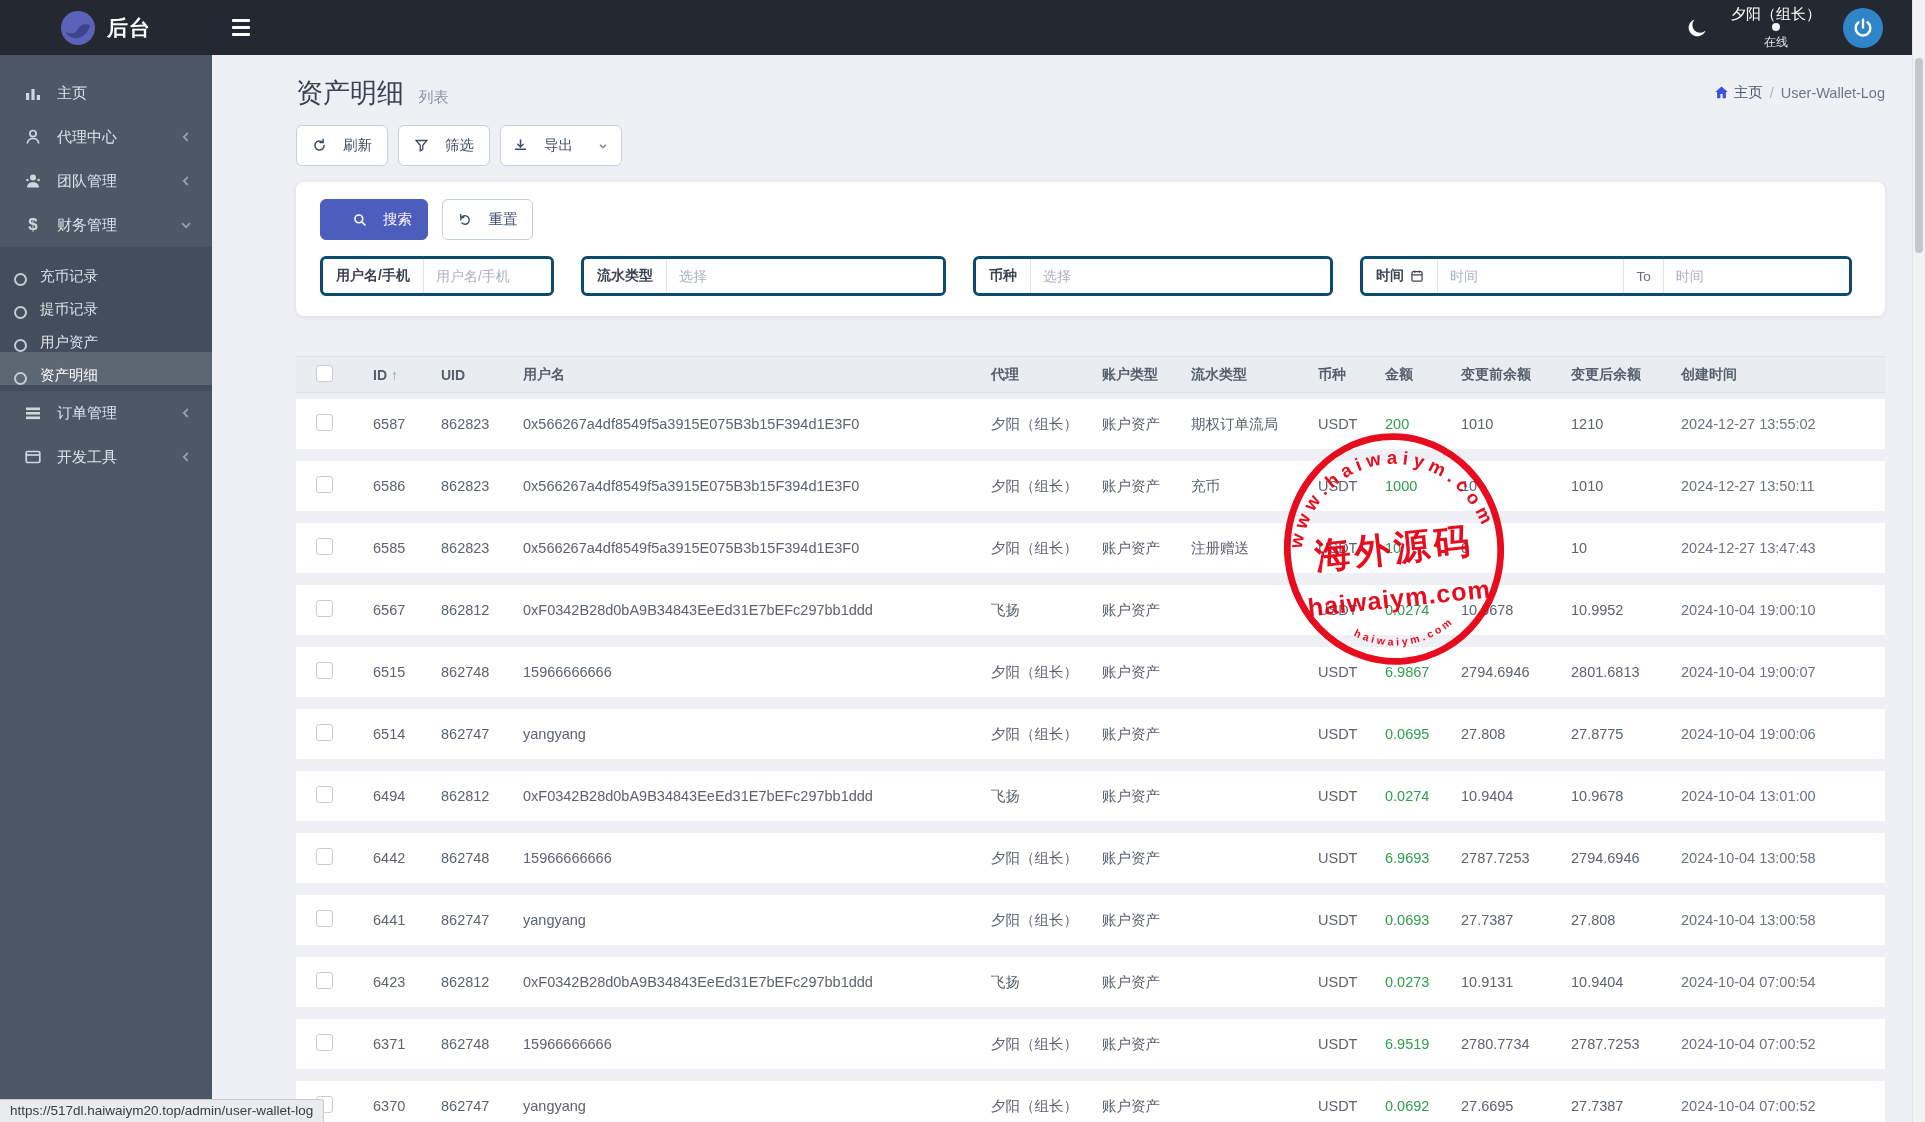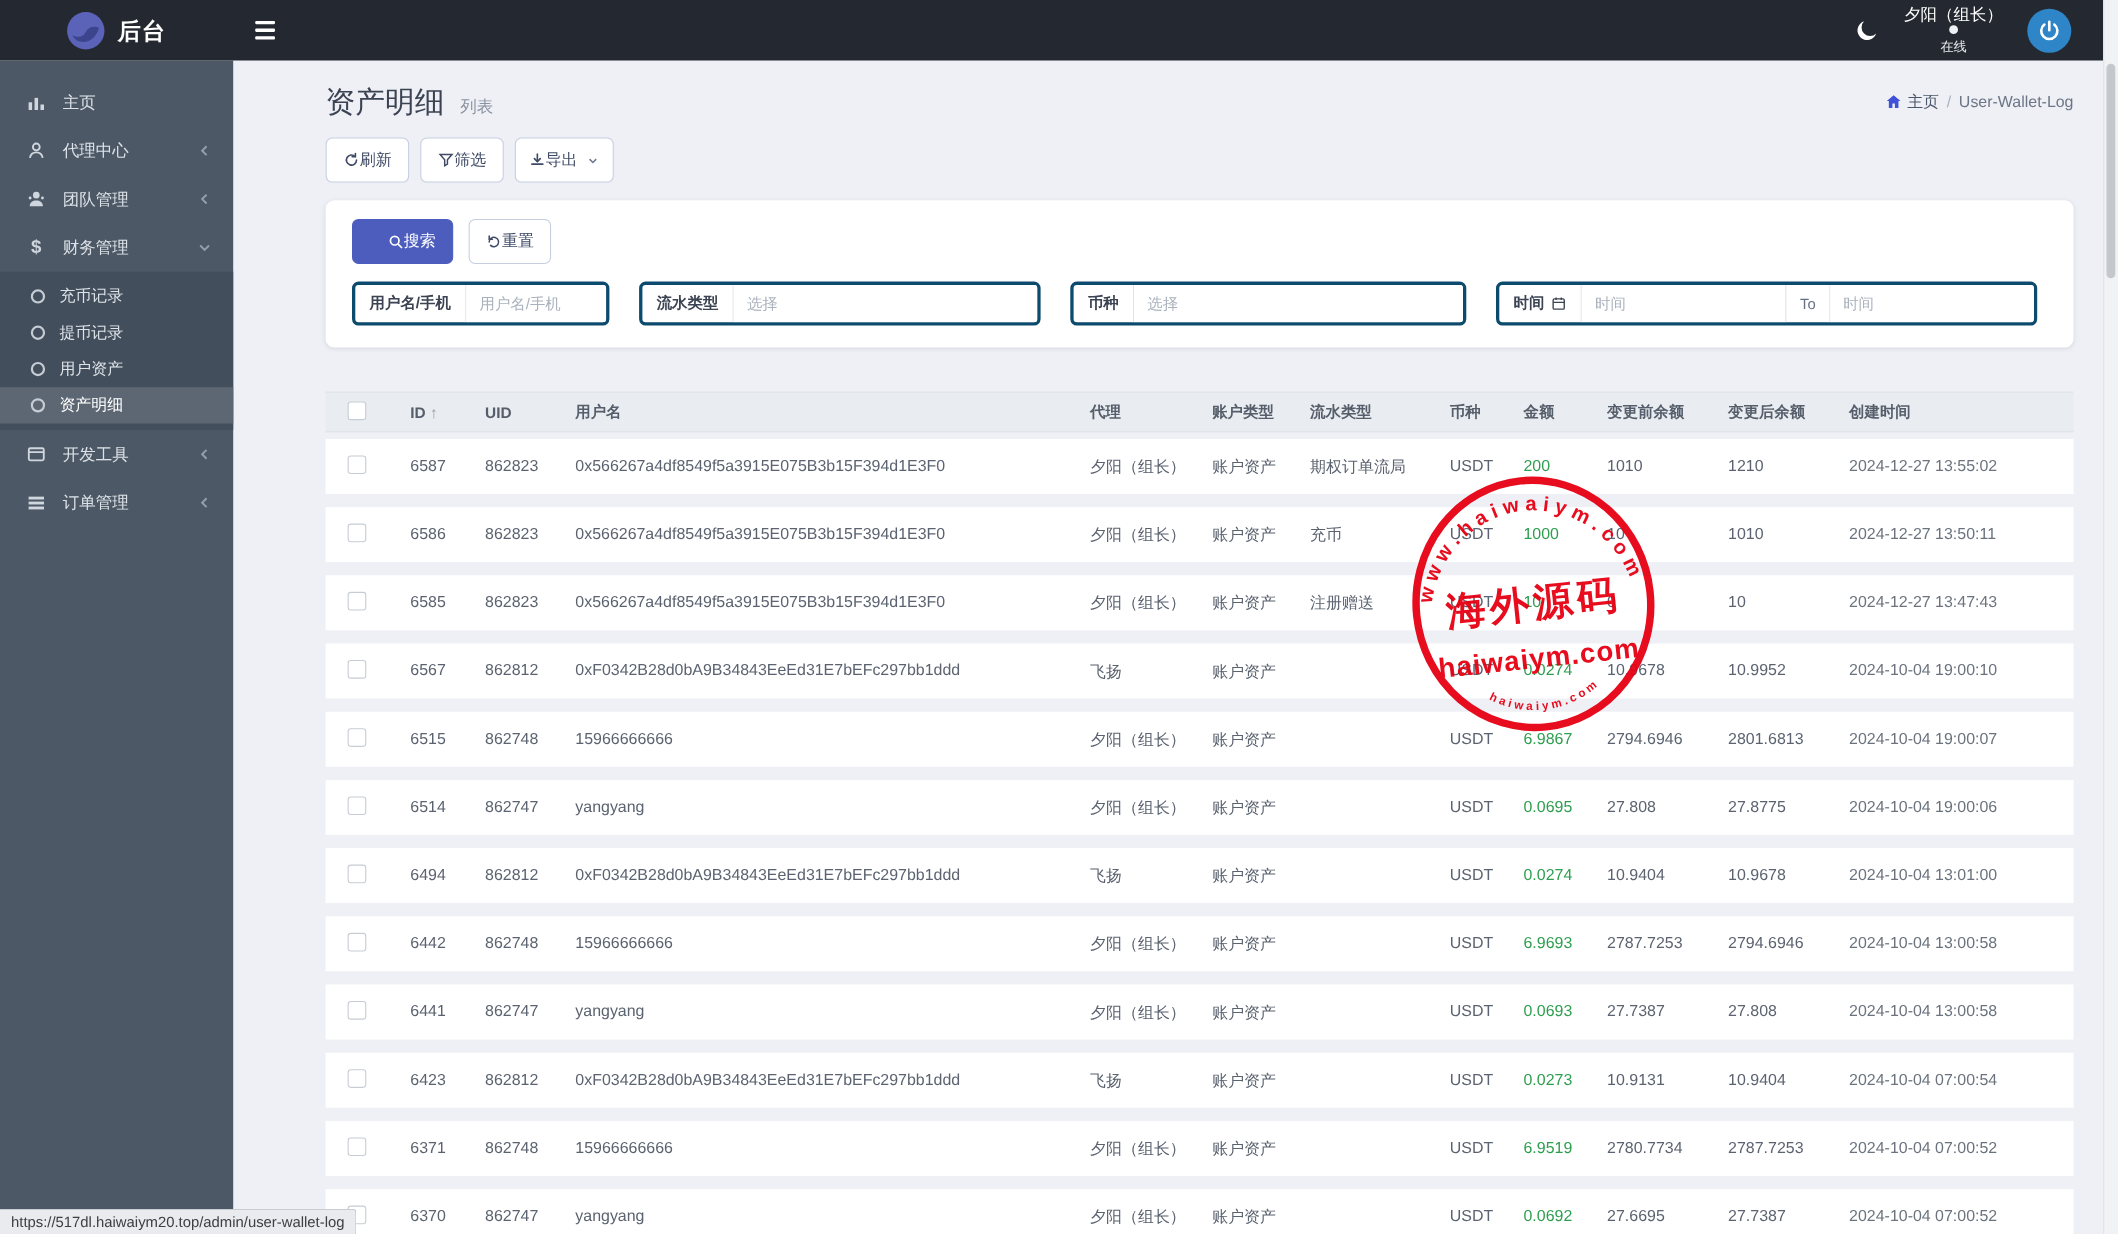--- a/index.html
+++ b/index.html
@@ -21,36 +21,36 @@
   .avatar { width:40px; height:40px; border-radius:50%; background:#2e86c8; display:flex; align-items:center; justify-content:center; }
 
   
   .layout { display:flex; height:1067px; }
   .sidebar { width:212px; background:#4d5866; flex:0 0 212px; padding-top:16px; color:#dde2e8; }
   .s-item { height:44px; display:flex; align-items:center; padding:0 18px 0 22px; font-size:15px; cursor:pointer; }
   .s-item .s-ico { width:22px; margin-right:13px; display:flex; align-items:center; justify-content:center; color:#cfd6dd; font-weight:700; }
   .s-item .s-label { flex:1; }
   .s-item .chev { width:16px; height:16px; opacity:.75; }
   .s-sub { background:#434e5c; padding:6px 0; }
-  .s-subitem { height:33px; display:flex; align-items:center; padding-left:28px; font-size:14.5px; gap:13px; cursor:pointer; }
+  .s-subitem { height:33px; display:flex; align-items:flex-end; padding-left:14px; font-size:14.5px; gap:13px; cursor:pointer; }
   .s-subitem .ring { width:13px; height:13px; border:2px solid #c6ccd4; border-radius:50%; flex:0 0 13px; }
   .s-subitem.active { background:#5d listen;} 
   .s-subitem.active { background:#5d6773; color:#fff; }
 
   
   .main { flex:1; padding:20px 40px 0 84px; position:relative; }
   .page-head { position:relative; margin-bottom:14px; }
   .page-title { font-size:27px; color:#3b4252; font-weight:500; display:inline-block; }
   .page-sub { font-size:15px; color:#8a93a2; margin-left:10px; }
   .breadcrumb { position:absolute; right:0; top:8px; display:flex; align-items:center; gap:7px; font-size:14.5px; color:#6c7686; }
   .breadcrumb .bc-home { display:flex; align-items:center; gap:5px; color:#4c566b; cursor:pointer; }
   .breadcrumb .sep { color:#aab2bf; }
 
   .toolbar { display:flex; align-items:center; margin-bottom:16px; }
-  .btn { display:inline-flex; align-items:center; gap:0; background:#fff; border:1px solid #c6cfe0; border-radius:6px; height:41px; padding:0 15px; font-size:14.5px; color:#3f4b66; cursor:pointer; }
+  .btn { display:inline-flex; align-items:center; gap:16px; background:#fff; border:1px solid #c6cfe0; border-radius:6px; height:41px; padding:0 15px; font-size:14.5px; color:#3f4b66; cursor:pointer; }
   .btn + .btn { margin-left:10px; }
   .btn svg { flex:0 0 auto; }
   .btn-export { margin-left:auto; padding:0 12px; }
   .btn-export .x-chev { margin-left:8px; }
 
   
   .card { background:#fff; border-radius:8px; box-shadow:0 1px 4px rgba(40,50,80,.10); padding:17px 24px 20px; }
   .btn-primary { background:#4d5dbe; border-color:#4d5dbe; color:#fff;padding-left:32px; }
   .fields { display:flex; gap:27px; margin-top:16px; }
   .fgroup { display:flex; align-items:stretch; border:3px solid #0c4a6e; border-radius:6px; height:40px; overflow:hidden; background:#fff; }
@@ -175,39 +175,39 @@
         <span class="ring"></span>
         <span>用户资产</span>
       </div>
       <div class="s-subitem active">
         <span class="ring"></span>
         <span>资产明细</span>
       </div>
     </div>
     <div class="s-item">
       <span class="s-ico">
-        <svg width="18" height="18" viewBox="0 0 18 18" fill="none" stroke="#cfd6dd" stroke-width="1.7">
-            <rect x="2.2" y="3.5" width="13.6" height="11" rx="1.4"></rect>
-            <path d="M2.2 7h13.6"></path>
-          </svg>
-      </span>
-      <span class="s-label">开发工具</span>
-      <svg class="chev" viewBox="0 0 18 18" fill="none" stroke="#aeb6c0" stroke-width="2">
-          <polyline points="11 4.5 6.5 9 11 13.5"></polyline>
-        </svg>
-    </div>
-    <div class="s-item">
-      <span class="s-ico">
         <svg width="18" height="18" viewBox="0 0 18 18" fill="#cfd6dd">
             <rect x="2" y="3.5" width="14" height="2.6"></rect>
             <rect x="2" y="8" width="14" height="2.6"></rect>
             <rect x="2" y="12.5" width="14" height="2.6"></rect>
           </svg>
       </span>
       <span class="s-label">订单管理</span>
+      <svg class="chev" viewBox="0 0 18 18" fill="none" stroke="#aeb6c0" stroke-width="2">
+          <polyline points="11 4.5 6.5 9 11 13.5"></polyline>
+        </svg>
+    </div>
+    <div class="s-item">
+      <span class="s-ico">
+        <svg width="18" height="18" viewBox="0 0 18 18" fill="none" stroke="#cfd6dd" stroke-width="1.7">
+            <rect x="2.2" y="3.5" width="13.6" height="11" rx="1.4"></rect>
+            <path d="M2.2 7h13.6"></path>
+          </svg>
+      </span>
+      <span class="s-label">开发工具</span>
       <svg class="chev" viewBox="0 0 18 18" fill="none" stroke="#aeb6c0" stroke-width="2">
           <polyline points="11 4.5 6.5 9 11 13.5"></polyline>
         </svg>
     </div>
   </div>
 
   <div class="main">
     <div class="page-head">
       <span class="page-title">资产明细</span>
       <span class="page-sub">列表</span>

